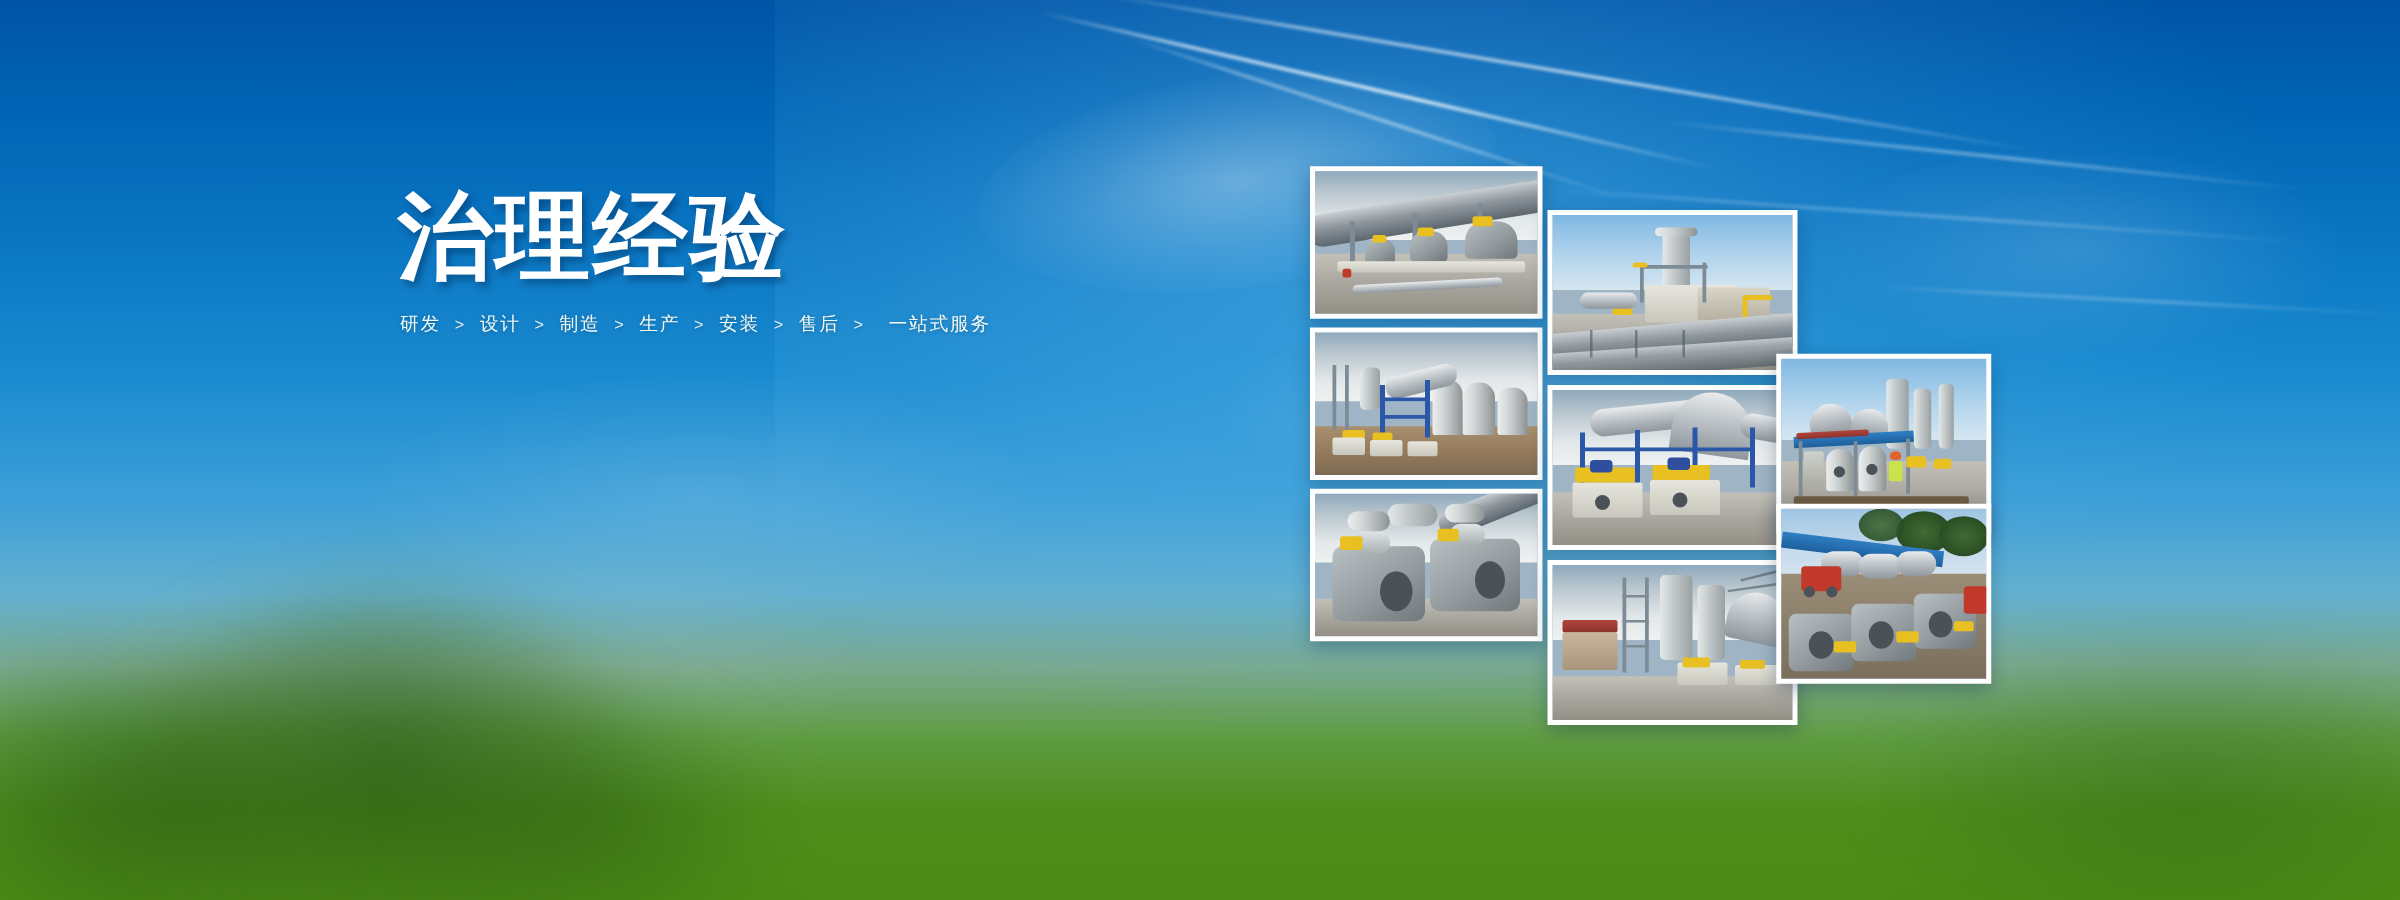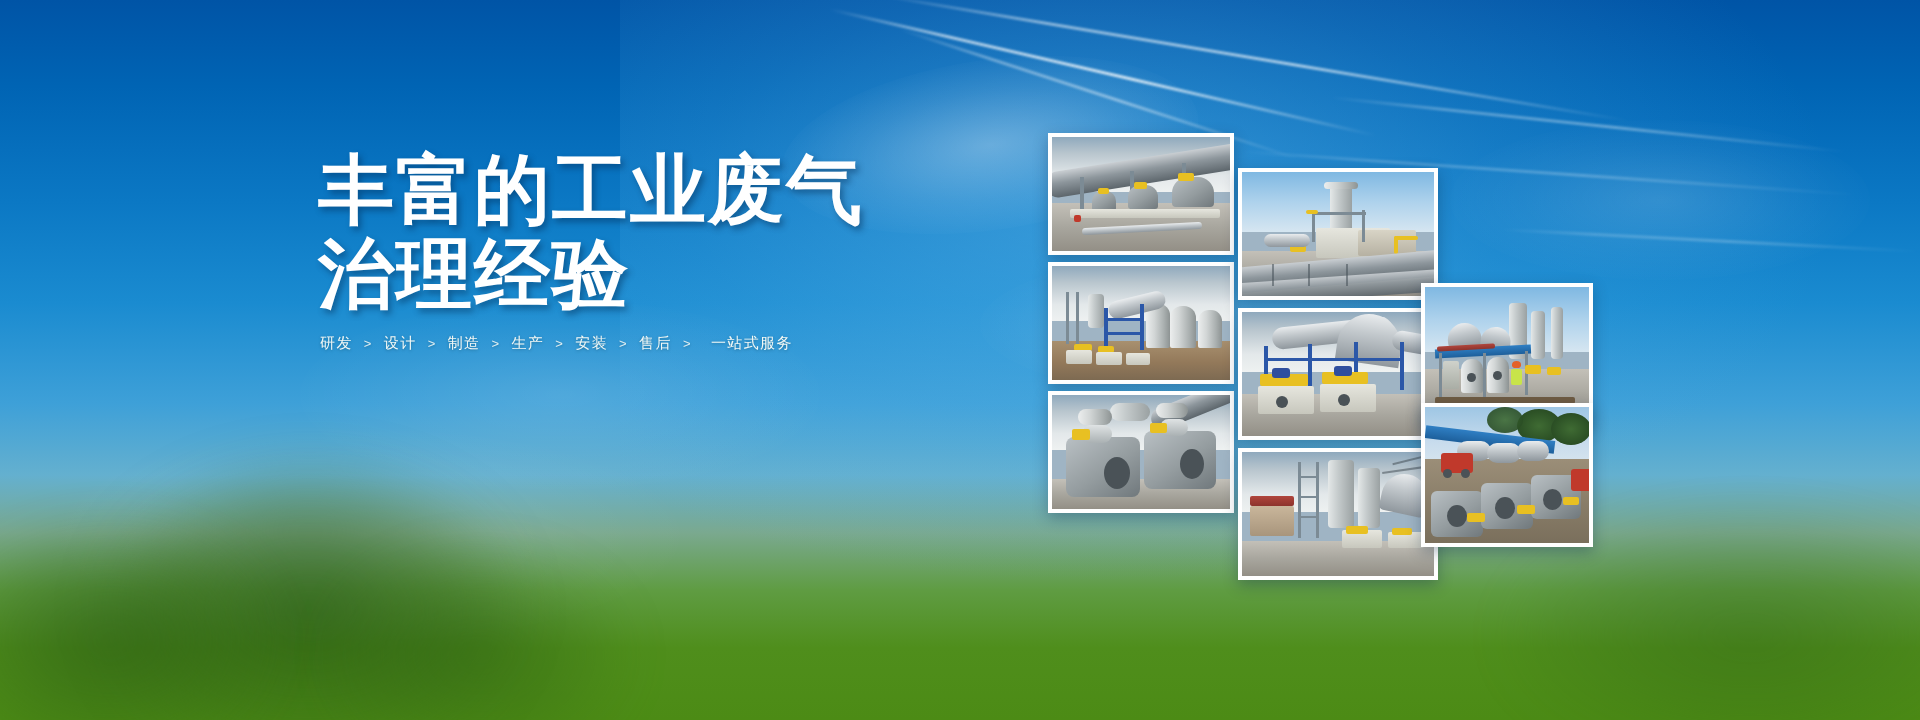--- a/index.html
+++ b/index.html
@@ -162,21 +162,20 @@
   <div class="contrail c5"></div>
   <div class="contrail c6"></div>
 
   <div class="foliage f1"></div>
   <div class="foliage f2"></div>
   <div class="foliage f3"></div>
   <div class="foliage f4"></div>
 
   <div class="copy">
     <div class="headline">
-      <span class="ln">丰富的工业废气</span>
       <span class="ln">治理经验</span>
     </div>
 
 
     <div class="breadcrumb">
       <span class="bc-step">研发</span>
       <span class="bc-sep">&gt;</span>
       <span class="bc-step">设计</span>
       <span class="bc-sep">&gt;</span>
       <span class="bc-step">制造</span>

